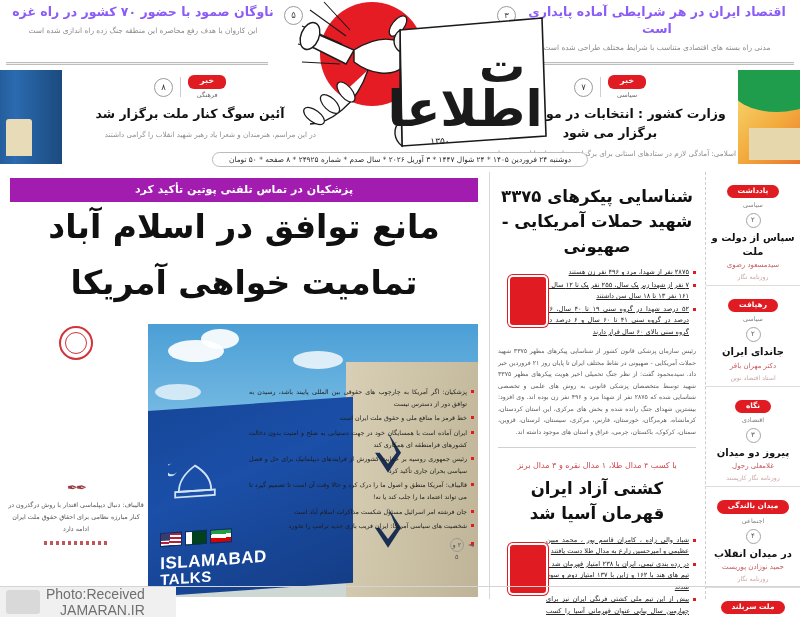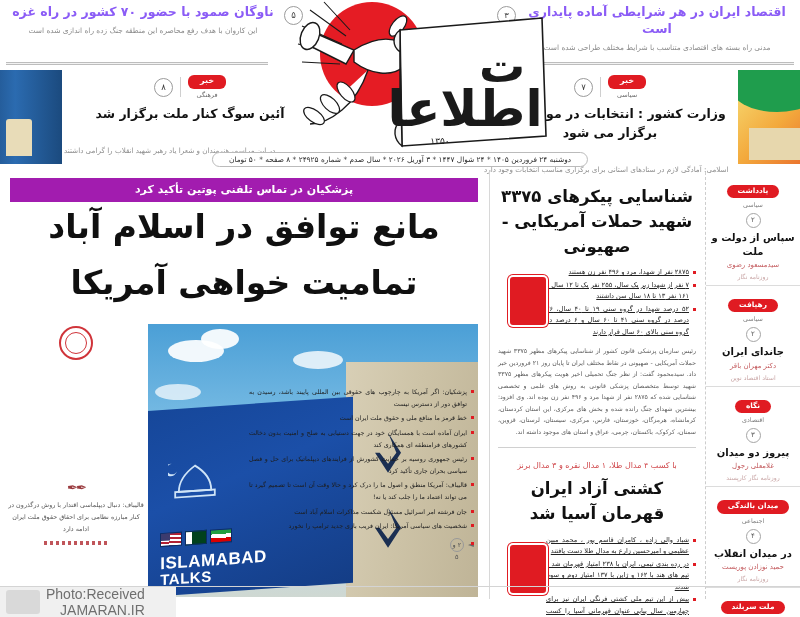--- a/index.html
+++ b/index.html
@@ -54,21 +54,21 @@
   .t2.left  { left: 64px; }
   .t2-head { display: flex; align-items: center; justify-content: center; gap: 7px; height: 26px; }
   .badge {
     background: #e01b22; color: #fff; font-size: 8px; font-weight: bold;
     border-radius: 6px; padding: 2px 12px 3px; line-height: 1.1; text-align:center;
   }
   .badge-sub { font-size: 6.5px; color:#6d6d6d; margin-top:2px; text-align:center; }
   .badge-wrap { display:flex; flex-direction:column; align-items:center; }
   .vdiv { width:1px; height:20px; background:#cfcfcf; }
   .t2-title { margin-top:5px; text-align:center; font-size: 12.5px; font-weight:bold; color:#111; line-height:1.5; }
-  .t2-sub { margin-top:21px; text-align:left; font-size:7.2px; color:#8f8f8f; line-height:1.6; }
+  .t2-sub { margin-top:5px; text-align:right; font-size:7.2px; color:#8f8f8f; line-height:1.6; }
 
   .thumb { position:absolute; top:4px; width:78px; height:94px; overflow:hidden; }
   .thumb.right { right: -16px; }
   .thumb.left  { left: -16px; }
 
   
   .masthead {
     position:absolute; top:-4px; left:50%; transform:translateX(-50%);
     width: 300px; height: 162px;
   }

